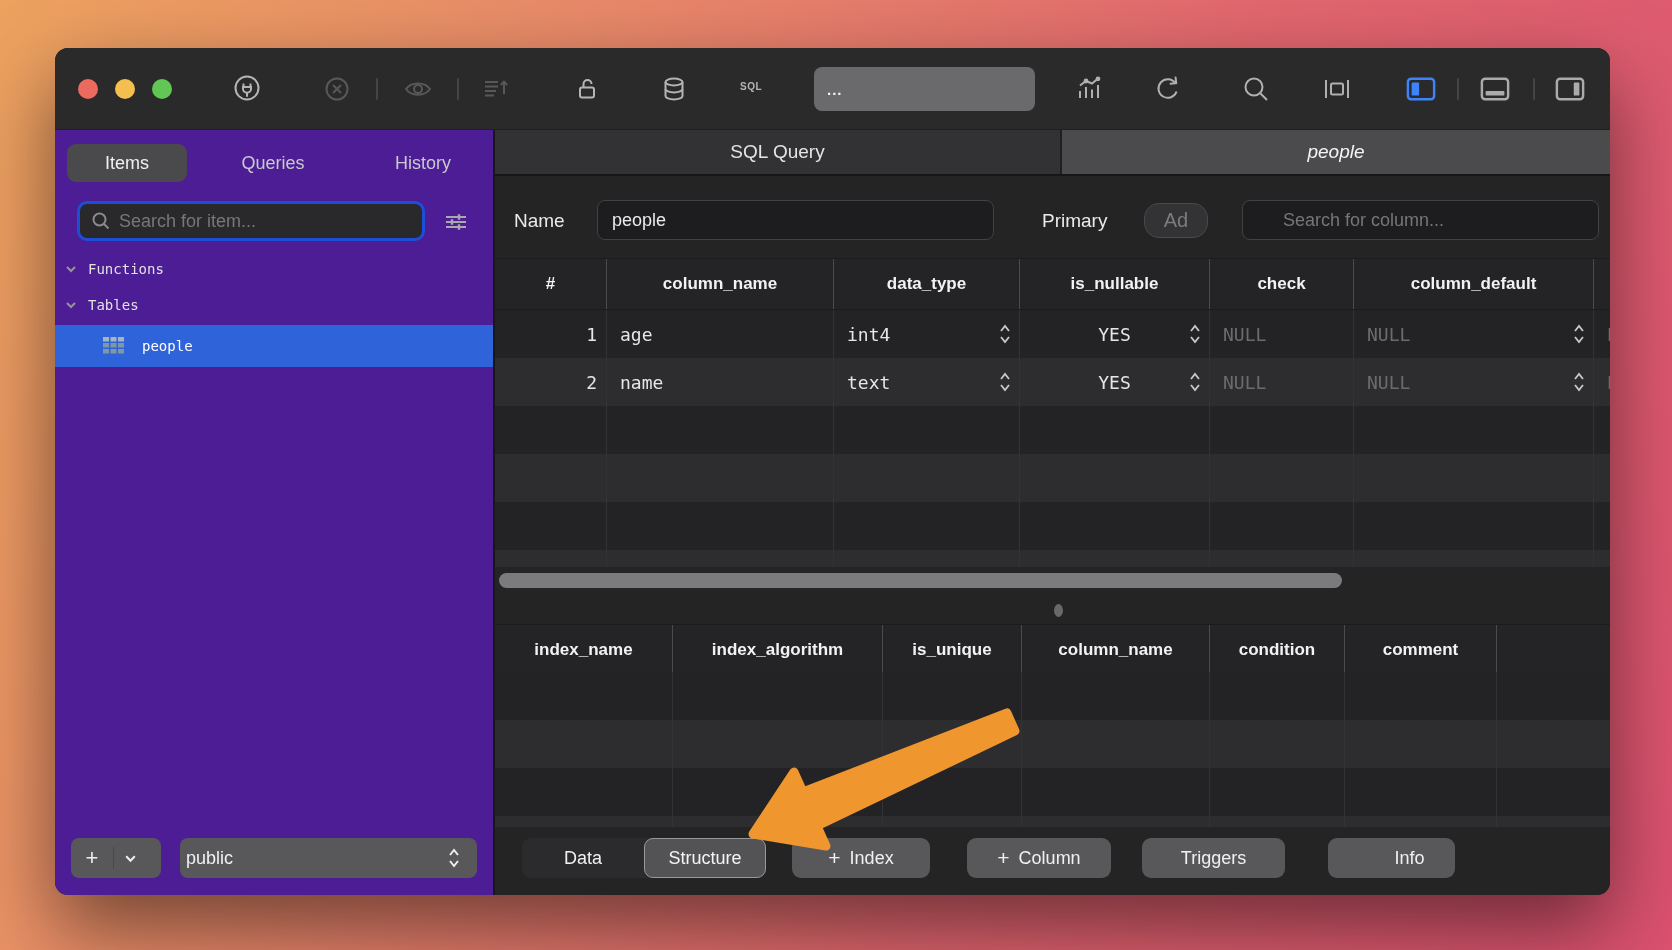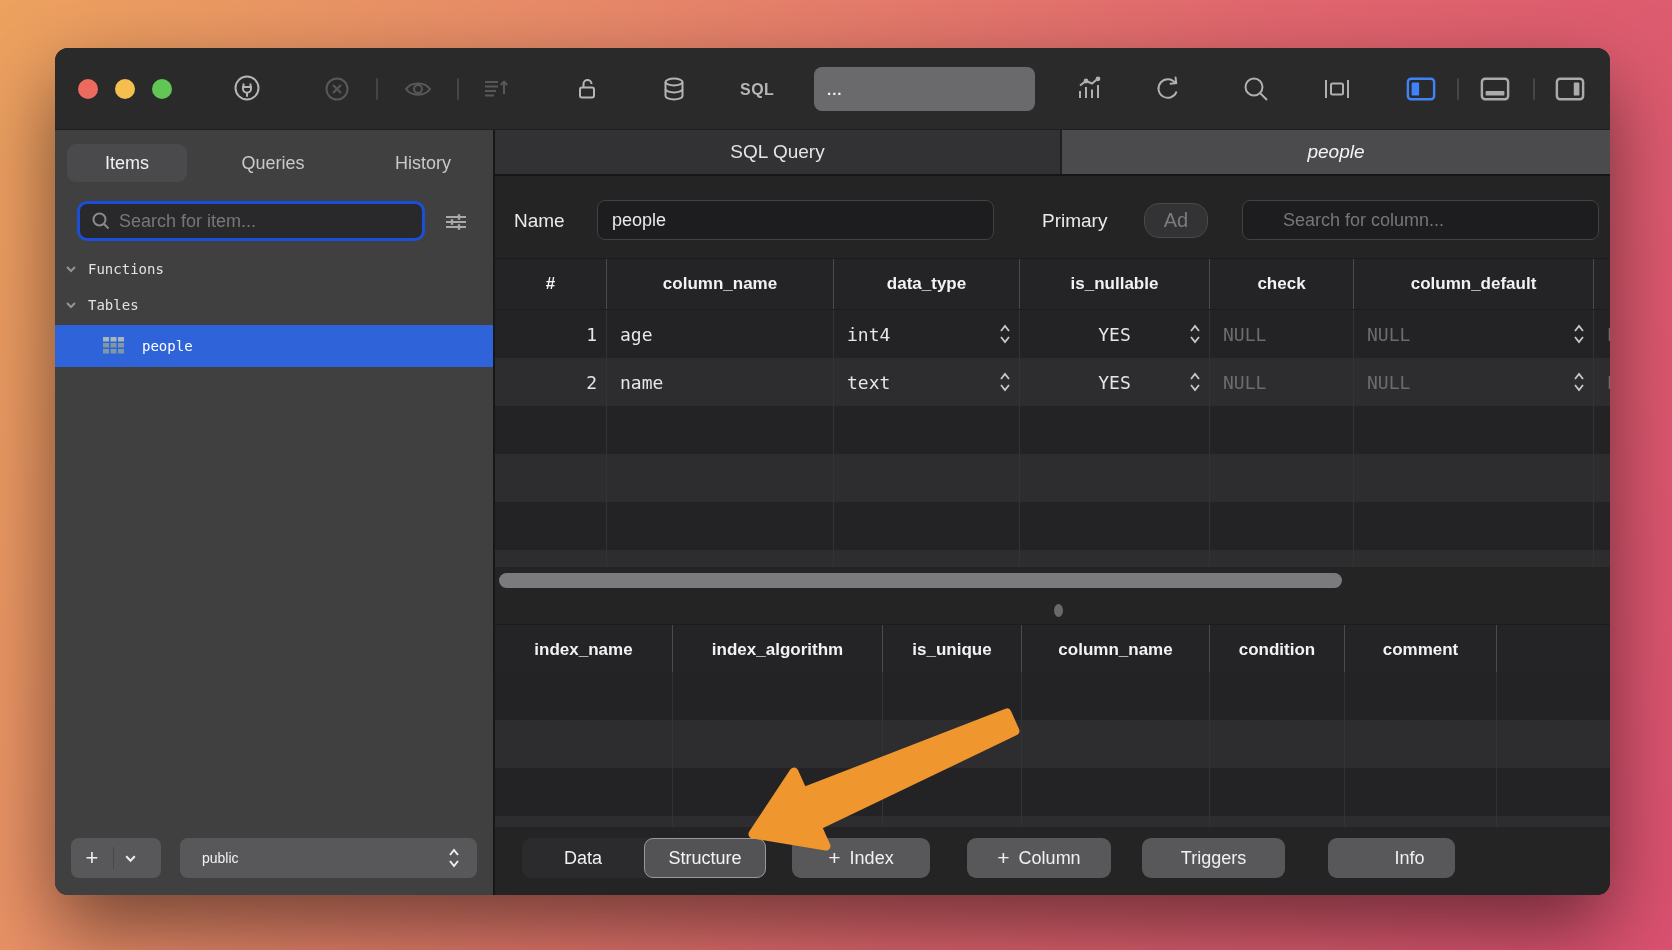--- a/index.html
+++ b/index.html
@@ -9,45 +9,45 @@
   .window { position:absolute; left:55px; top:48px; width:1555px; height:847px;
     background:#262627; border-radius:13px; box-shadow:0 34px 80px rgba(0,0,0,.5);
     overflow:hidden; }
 
   
   .toolbar { position:absolute; left:0; top:0; width:100%; height:82px; background:#2a2a2b;
     border-bottom:1px solid #1f1f20; }
   .traffic { position:absolute; top:31px; width:20px; height:20px; border-radius:50%; }
   .tool-ico { position:absolute; top:26px; width:30px; height:30px; display:flex; align-items:center; justify-content:center; }
   .tool-sep { position:absolute; top:30px; width:2px; height:22px; background:#454547; border-radius:1px; }
-  .sql-label { position:absolute; top:33px; font-size:16px; font-weight:bold; color:#b5b5b7; letter-spacing:.5px; }
+  .sql-label { position:absolute; top:33px; font-size:10px; font-weight:bold; color:#b5b5b7; letter-spacing:.5px; }
   .console-field { position:absolute; left:759px; top:19px; width:221px; height:44px; background:#6a6a6d;
     border-radius:8px; color:#f2f2f3; font-weight:bold; font-size:15px; letter-spacing:1px;
     display:flex; align-items:center; padding-left:13px; }
 
   
-  .sidebar { position:absolute; left:0; top:82px; width:438px; bottom:0; background:#404040; }
+  .sidebar { position:absolute; left:0; top:82px; width:438px; bottom:0; background:#4c1d95; }
   .sb-pill { position:absolute; left:12px; top:14px; width:120px; height:38px; background:#4a4a4c;
     border-radius:9px; color:#f0f0f1; font-size:18px; display:flex; align-items:center; justify-content:center; }
   .sb-tab { position:absolute; top:14px; height:38px; width:120px; color:#c9c9cb; font-size:18px;
     display:flex; align-items:center; justify-content:center; }
   .sb-search { position:absolute; left:22px; top:71px; width:348px; height:40px; background:#29292b;
     border:3px solid #1d4ed8; border-radius:10px; display:flex; align-items:center; }
   .sb-search input { background:transparent; border:none; outline:none; color:#dcdcde; font-size:18px; width:280px; }
   .sb-search input::placeholder { color:#77777a; }
   .filter-ico { position:absolute; left:388px; top:79px; width:26px; height:26px; }
   .tree-row { position:absolute; left:0; width:100%; height:34px; display:flex; align-items:center; color:#e2e2e3;
     font-family:"DejaVu Sans Mono", monospace; font-size:14px; }
   .tree-chevron { position:absolute; left:9px; width:14px; height:14px; }
   .tree-label { position:absolute; left:33px; }
   .tree-selected { height:42px; background:#2e63da; color:#ffffff; }
   .sb-footer-btn { position:absolute; left:16px; top:708px; width:90px; height:40px; background:#58585b;
     border-radius:8px; display:flex; align-items:center; }
   .schema-select { position:absolute; left:125px; top:708px; width:297px; height:40px; background:#58585b;
-    border-radius:8px; color:#f2f2f3; font-size:14px; display:flex; align-items:center; padding-left:22px; }
+    border-radius:8px; color:#f2f2f3; font-size:18px; display:flex; align-items:center; padding-left:6px; }
 
   
   .main { position:absolute; left:438px; top:82px; right:0; bottom:0; background:#242425; border-left:2px solid #171718; }
   .tabbar { position:absolute; left:0; top:0; width:100%; height:46px; border-bottom:2px solid #161617; display:flex; }
   .tab { height:100%; display:flex; align-items:center; justify-content:center; font-size:19px; color:#e4e4e5; }
   .tab-sql { width:567px; background:#323234; border-right:2px solid #1f1f20; }
   .tab-people { flex:1; background:#4b4b4d; font-style:italic; color:#f4f4f5; }
 
   .form-label { position:absolute; font-size:19px; color:#eaeaeb; }
   .txt-input { position:absolute; height:40px; background:#1d1d1f; border:1px solid #424245; border-radius:8px;

